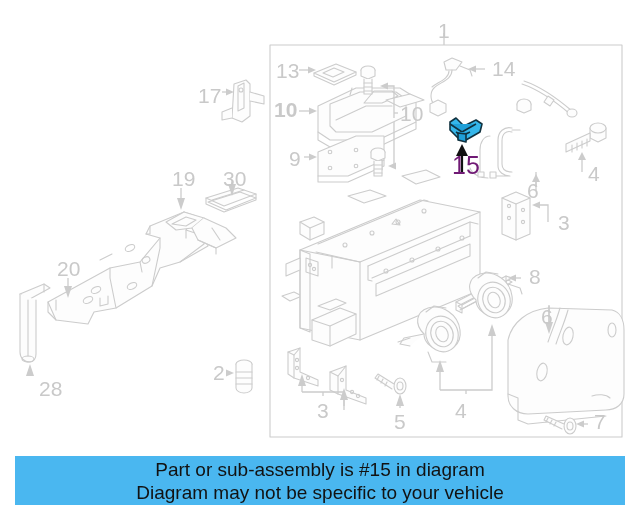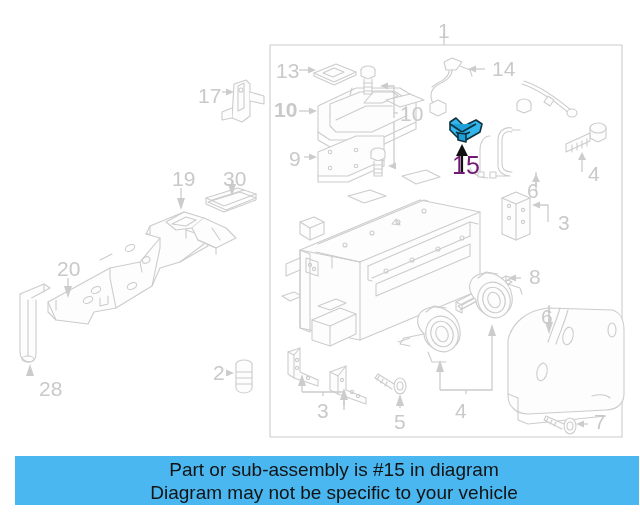--- a/index.html
+++ b/index.html
@@ -6,21 +6,21 @@
   body{width:640px;height:512px;overflow:hidden;
        font-family:"Liberation Sans","DejaVu Sans",sans-serif;}
   #root{position:relative;width:640px;height:512px;background:#fff;}
   #diagram{position:absolute;left:0;top:0;width:640px;height:450px;}
   .lbl{position:absolute;color:#c9c9c9;font-size:21px;line-height:21px;
        font-family:"Liberation Sans","DejaVu Sans",sans-serif;white-space:nowrap;}
   .lbl.hi{color:#701a75;font-weight:400;}
   
   #banner{position:absolute;left:15px;top:456px;width:610px;height:49px;
           background:#4ab7f0;display:flex;flex-direction:column;
-          align-items:center;justify-content:center;padding-left:14px;}
+          align-items:center;justify-content:center;}
   #banner div{color:#121212;font-size:19px;line-height:23px;
               font-family:"Liberation Sans","DejaVu Sans",sans-serif;
               text-align:center;white-space:nowrap;}
 </style>
 </head>
 <body>
 
 <div id="root">
 
   <svg id="diagram" viewBox="0 0 640 450">

